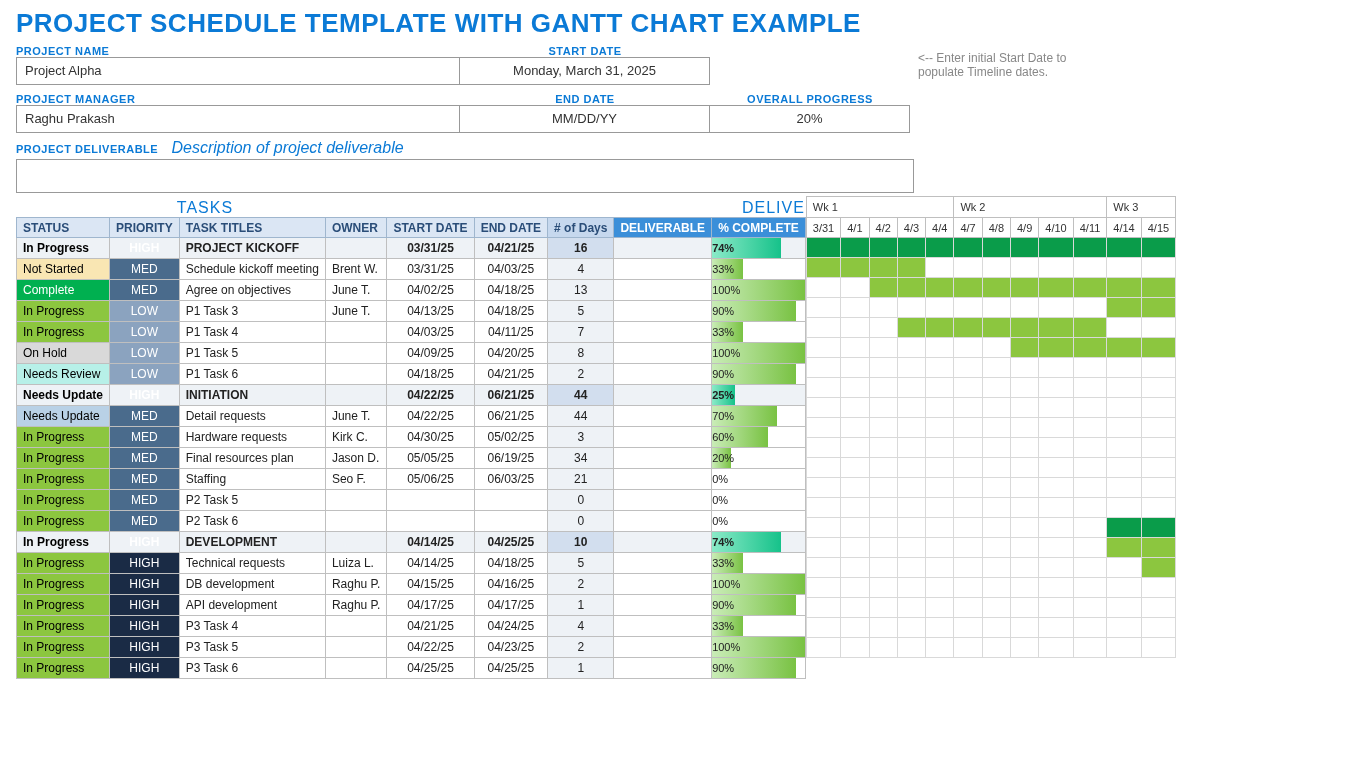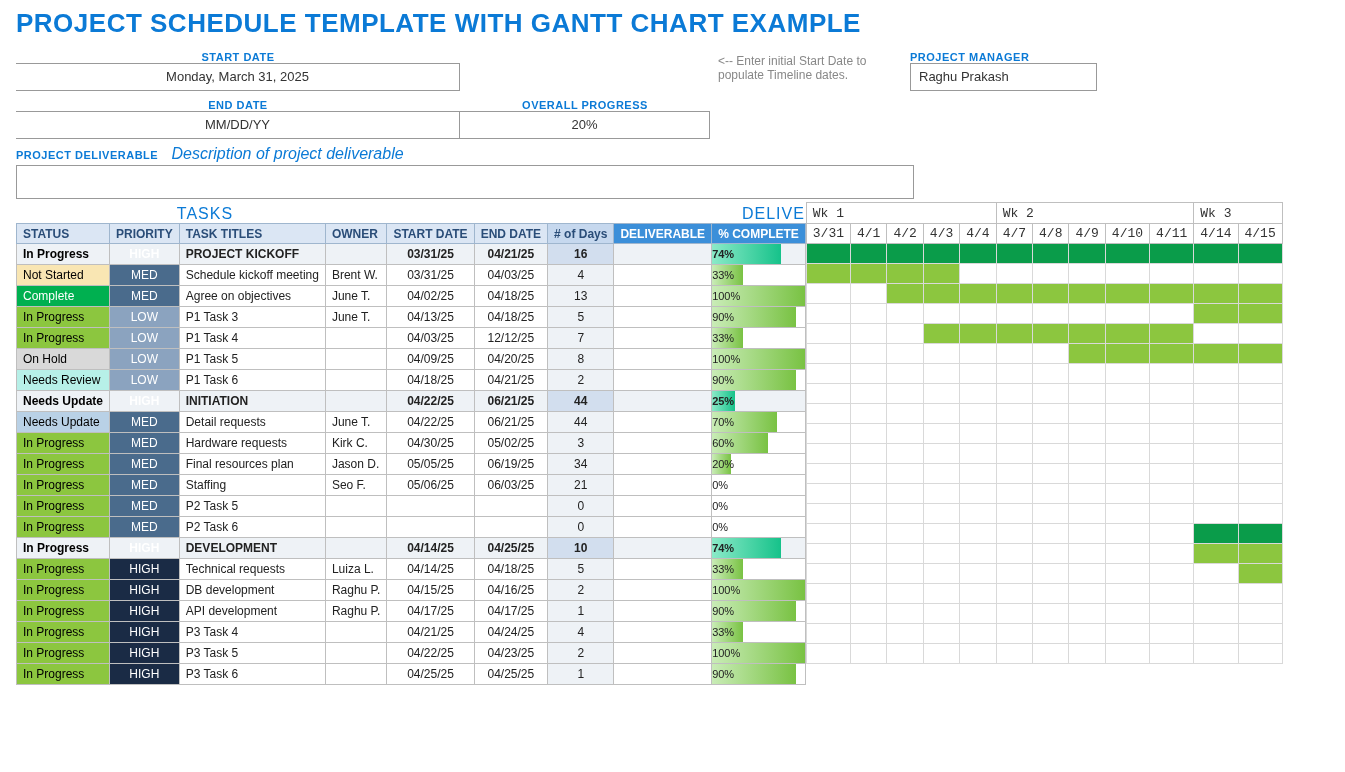--- a/index.html
+++ b/index.html
@@ -55,33 +55,37 @@
   .st-complete{background:#00b050;color:#fff;}
   .st-onhold{background:#d9d9d9;color:#000;}
   .st-needsreview{background:#b7f0e8;color:#000;}
   .st-needsupdate{background:#b9d1e6;color:#000;}
   
   .pri-HIGH{background:#1a2b45;color:#fff;}
   .pri-MED{background:#4a6b8c;color:#fff;}
   .pri-LOW{background:#8ba3bf;color:#fff;}
   
   .tl{border-collapse:collapse;}
-  .tl th{background:#fff;font-weight:400;color:#333;font-size:13px;border-color:var(--cell-line);font-family:Liberation Mono, monospace;}
+  .tl th{background:#fff;font-weight:400;color:#333;font-size:11px;border-color:var(--cell-line);}
   .tl th.wk{text-align:left;font-weight:400;background:#fff;}
   .tl td{width:36px;padding:0;border-color:#d9d9d9;}
   .tl td.on{background:var(--bar-green);}
   .tl td.ph{background:#0a9c4a;}
 </style>
 </head>
 <body>
 <div class="page">
 
 <h1>PROJECT SCHEDULE TEMPLATE WITH GANTT CHART EXAMPLE</h1>
 
 <div class="top">
+  <div class="cellblock">
+    <span class="lbl">PROJECT NAME</span>
+    <div class="box">Project Alpha</div>
+  </div>
   <div class="cellblock">
     <span class="lbl center">START DATE</span>
     <div class="box center" style="border-left:none">Monday, March 31, 2025</div>
   </div>
   <div></div>
   <div class="note" style="align-self:center">&lt;-- Enter initial Start Date to populate Timeline dates.</div>
 
   <div class="cellblock" style="margin-top:6px">
     <span class="lbl">PROJECT MANAGER</span>
     <div class="box">Raghu Prakash</div>
@@ -178,21 +182,21 @@
               <span class="fill" style="width:90%"></span>
               <span class="txt">90%</span>
             </td>
           </tr>
           <tr class="row">
             <td class="st-inprogress">In Progress</td>
             <td class="c pri-LOW">LOW</td>
             <td>P1 Task 4</td>
             <td></td>
             <td class="c">04/03/25</td>
-            <td class="c">12/12/25</td>
+            <td class="c">04/11/25</td>
             <td class="c" style="background:#eef2f6">7</td>
             <td></td>
             <td class="pct">
               <span class="fill" style="width:33%"></span>
               <span class="txt">33%</span>
             </td>
           </tr>
           <tr class="row">
             <td class="st-onhold">On Hold</td>
             <td class="c pri-LOW">LOW</td>

